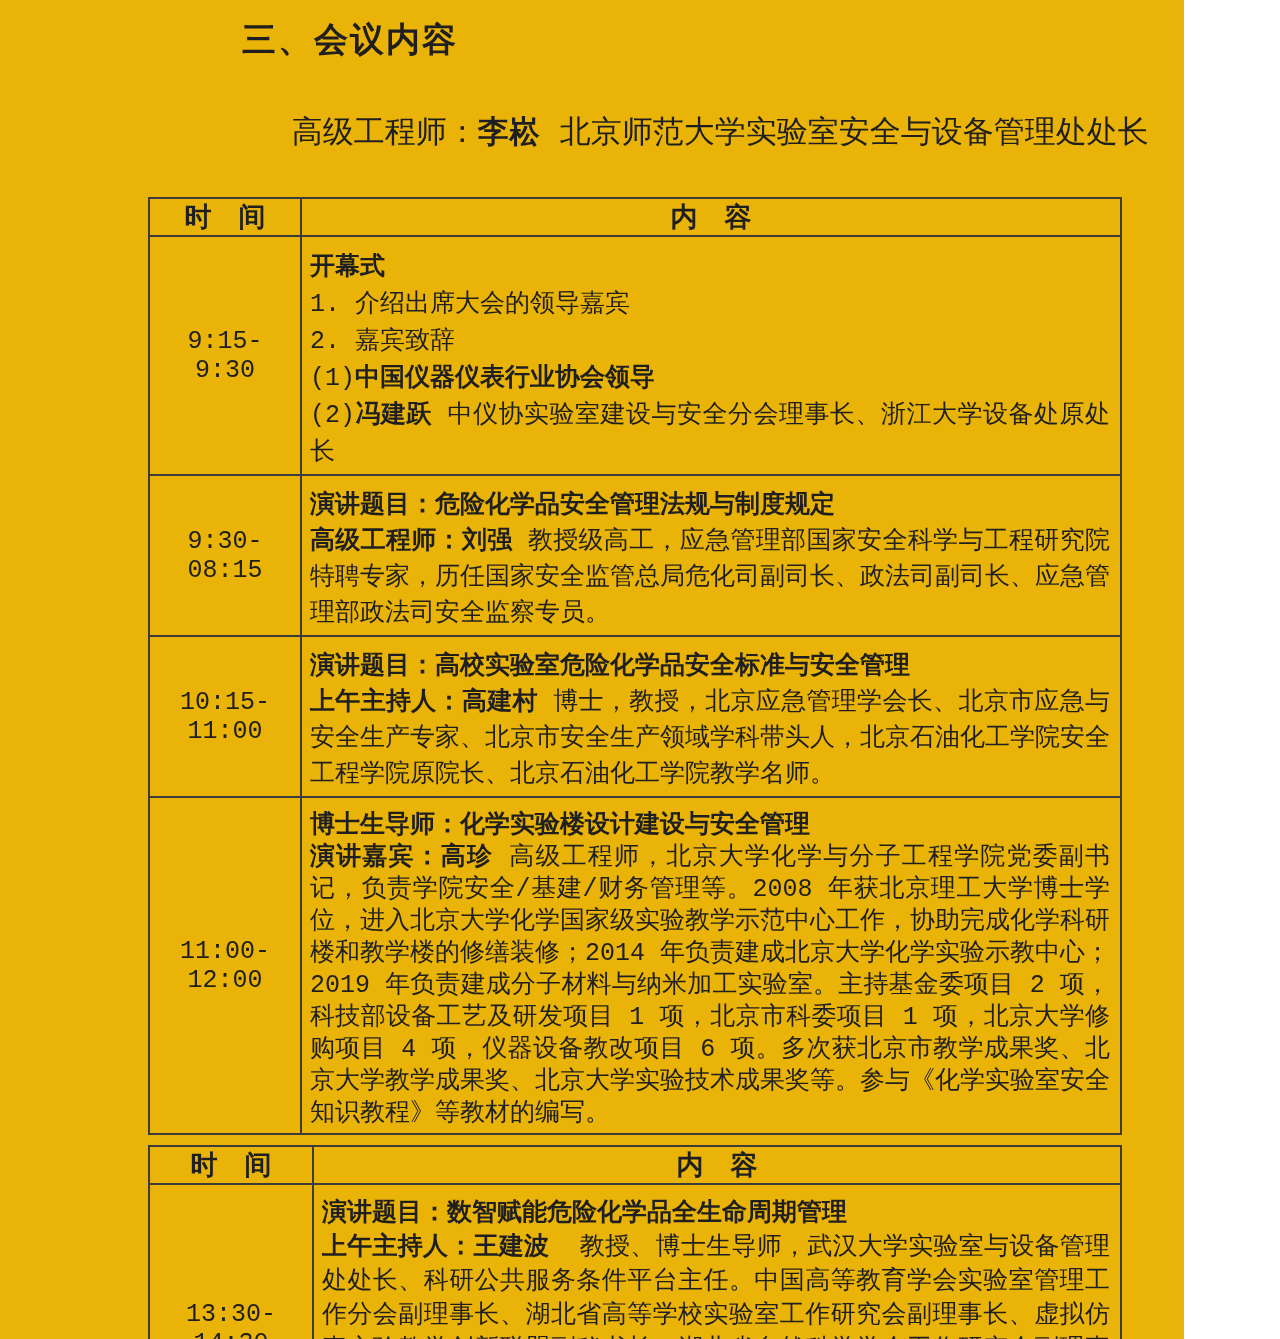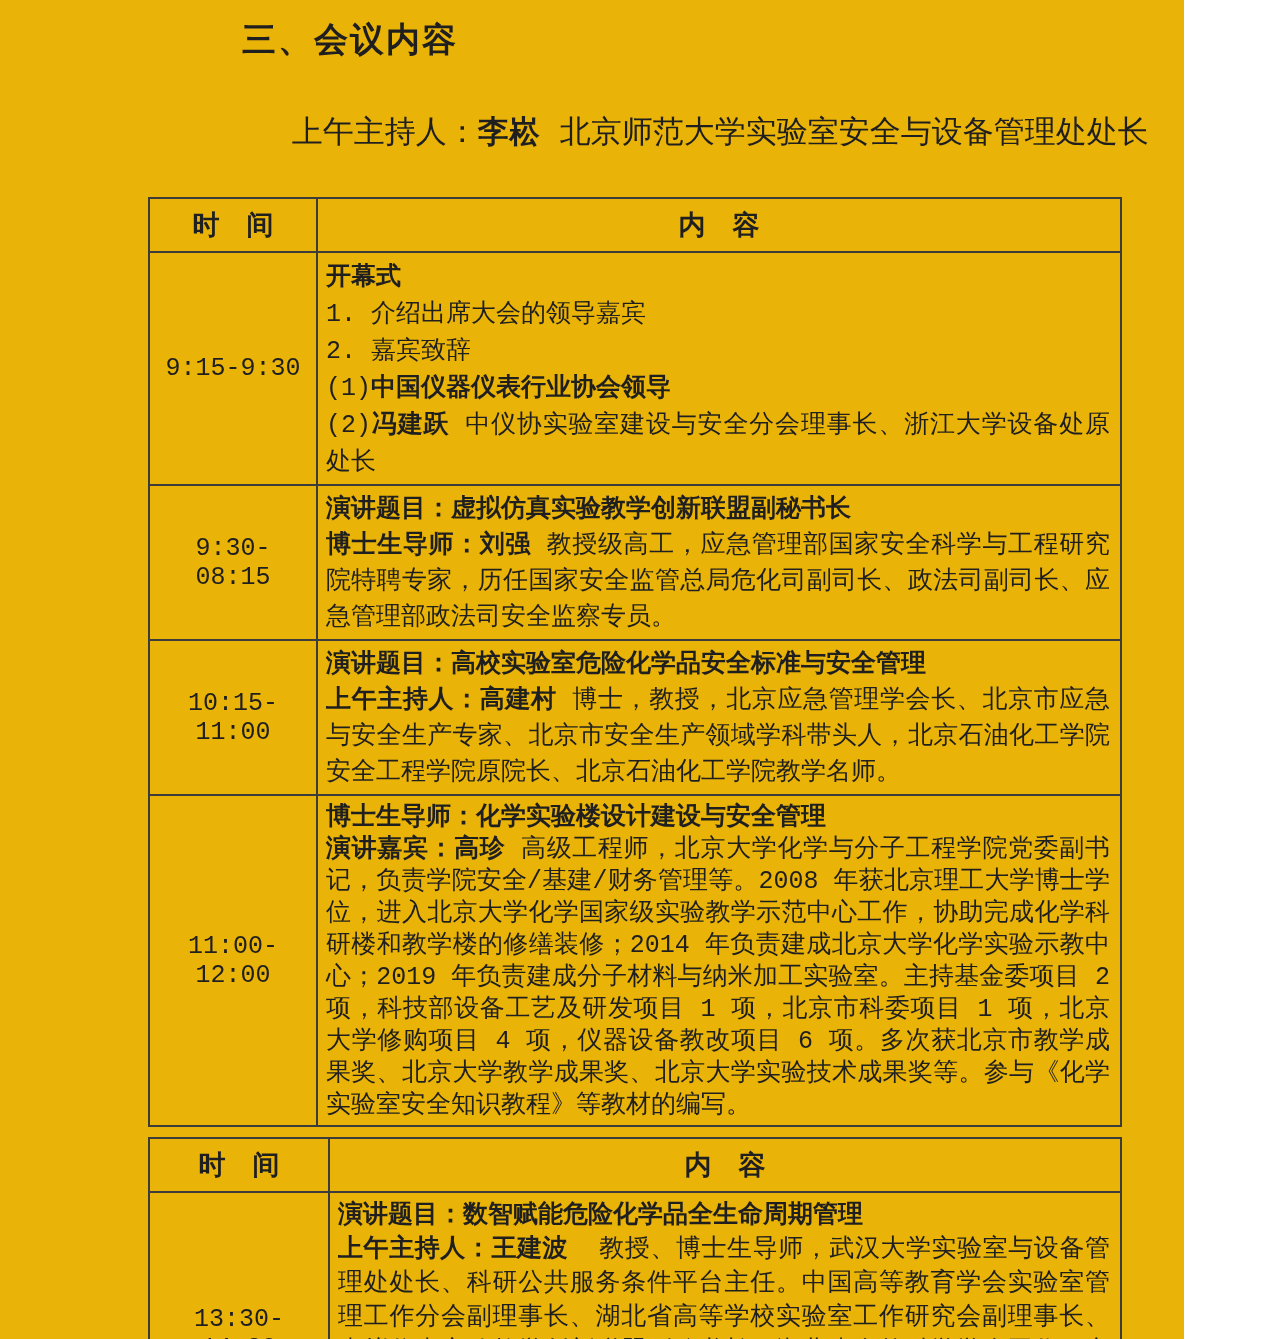--- a/index.html
+++ b/index.html
@@ -35,31 +35,31 @@
     width: 974px;
   }
   .agenda-table th, .agenda-table td {
     border: 2px solid #3c3c3c;
   }
   .agenda-table th {
     height: 31px;
     font-size: 27px;
     font-weight: bold;
     text-align: center;
-    padding: 8px;
+    padding: 0;
   }
   .time-cell {
     text-align: center;
     vertical-align: middle;
     font-size: 25px;
     padding: 0 8px;
   }
   .content-cell {
     vertical-align: middle;
-    padding: 6px 10px 3px 8px;
+    padding: 12px 10px 3px 8px;
     font-size: 25px;
     margin-left: 16px;
   }
   .para {
     margin: 0;
     text-align: justify;
     line-height: 36px;
     white-space: pre-wrap;
   }
   .b { font-weight: bold; }
@@ -79,21 +79,21 @@
   #sessions section:nth-of-type(2) { margin-top: 10px; }
 </style>
 </head>
 <body>
 
 <div class="doc">
   <h1 class="title">三、会议内容</h1>
   <div id="sessions">
   <section class="session">
     <p class="host-line">
-      <span class="host-label">上午主持人：</span><span class="host-name">李崧</span><span class="host-title">北京师范大学实验室安全与设备管理处处长</span>
+      <span class="host-label">高级工程师：</span><span class="host-name">李崧</span><span class="host-title">北京师范大学实验室安全与设备管理处处长</span>
     </p>
     <table class="agenda-table">
       <thead>
         <tr>
           <th class="time-col">时　间</th>
           <th class="content-col">内　容</th>
         </tr>
       </thead>
       <tbody>
   <tr class="agenda-row">
@@ -103,22 +103,22 @@
                 <p class="para"><span>1. 介绍出席大会的领导嘉宾</span></p>
                 <p class="para"><span>2. 嘉宾致辞</span></p>
                 <p class="para"><span>(1)</span><span class="b">中国仪器仪表行业协会领导</span></p>
                 <p class="para"><span>(2)</span><span class="b">冯建跃</span><span> 中仪协实验室建设与安全分会理事长、浙江大学设备处原处长</span></p>
               </td>
   </tr>
 
   <tr class="agenda-row">
     <td class="time-cell">9:30-08:15</td>
     <td class="content-cell">
-                <p class="para"><span class="b">演讲题目：虚拟仿真实验教学创新联盟副秘书长</span></p>
-                <p class="para"><span class="b">博士生导师：刘强</span><span> 教授级高工，应急管理部国家安全科学与工程研究院特聘专家，历任国家安全监管总局危化司副司长、政法司副司长、应急管理部政法司安全监察专员。</span></p>
+                <p class="para"><span class="b">演讲题目：危险化学品安全管理法规与制度规定</span></p>
+                <p class="para"><span class="b">高级工程师：刘强</span><span> 教授级高工，应急管理部国家安全科学与工程研究院特聘专家，历任国家安全监管总局危化司副司长、政法司副司长、应急管理部政法司安全监察专员。</span></p>
               </td>
   </tr>
 
   <tr class="agenda-row">
     <td class="time-cell">10:15-11:00</td>
     <td class="content-cell">
                 <p class="para"><span class="b">演讲题目：高校实验室危险化学品安全标准与安全管理</span></p>
                 <p class="para"><span class="b">上午主持人：高建村</span><span> 博士，教授，北京应急管理学会长、北京市应急与安全生产专家、北京市安全生产领域学科带头人，北京石油化工学院安全工程学院原院长、北京石油化工学院教学名师。</span></p>
               </td>
   </tr>

